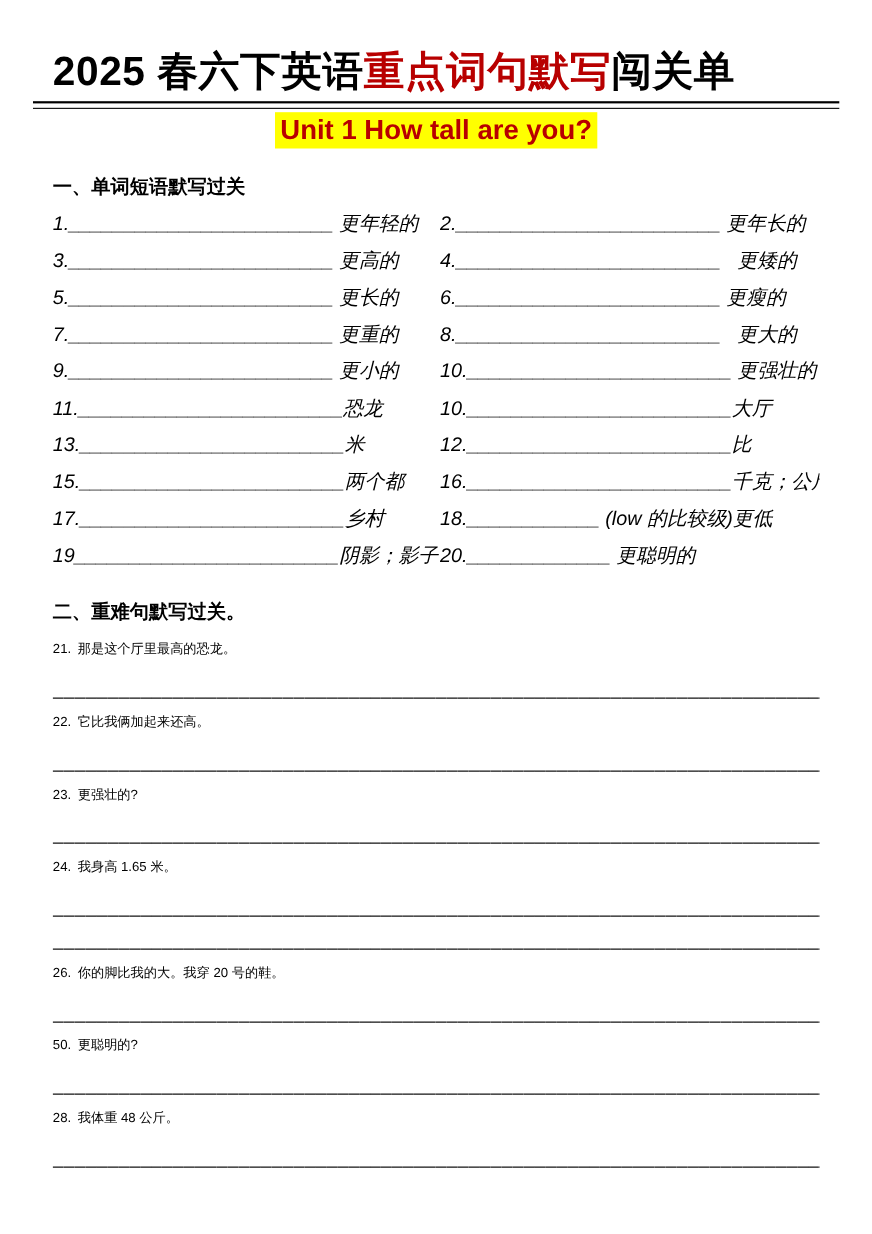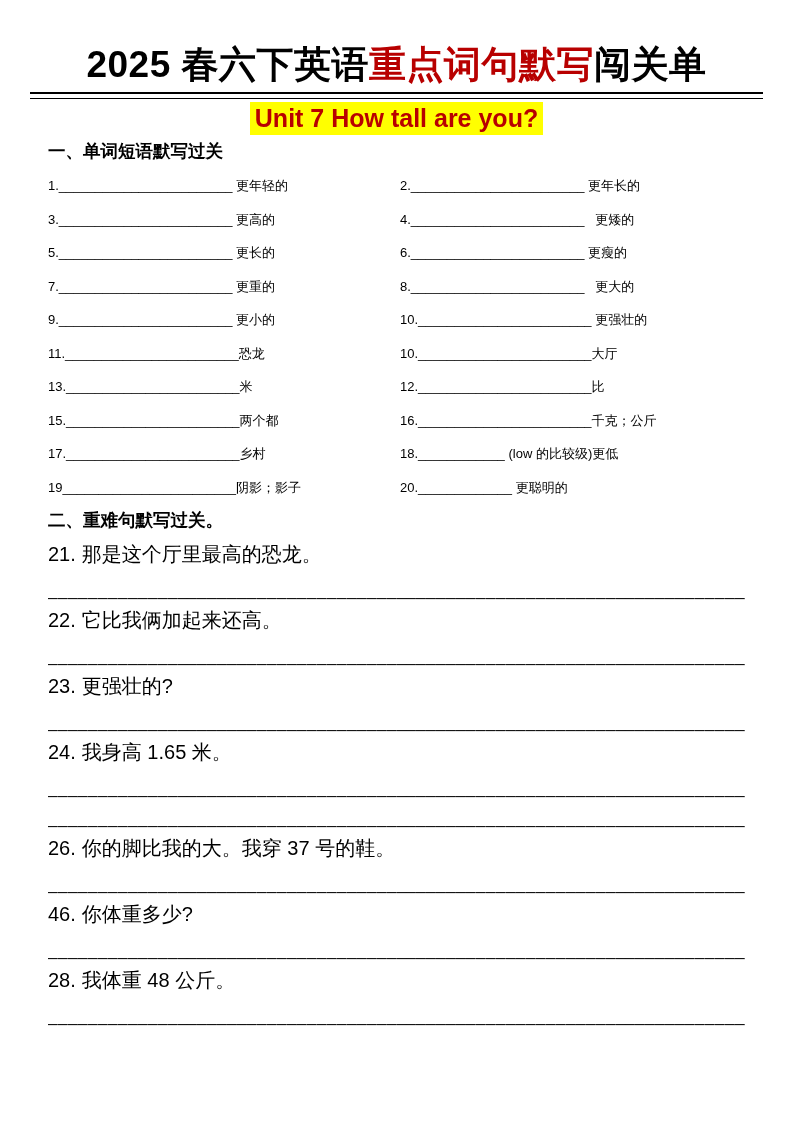--- a/index.html
+++ b/index.html
@@ -11,21 +11,20 @@
     background: #ffffff;
     box-sizing: border-box;
     padding: 0 48px;
     color: #000;
     font-family: "Liberation Sans", "DejaVu Sans", sans-serif;
     overflow: hidden;
   }
   .title {
     margin: 0;
     padding-top: 42px;
-    text-align: center;
     font-size: 37px;
     font-weight: bold;
     line-height: 46px;
     white-space: nowrap;
     letter-spacing: 0.5px;
   }
   .title .red { color: #b80000; }
   .double-rule {
     height: 4px;
     border-top: 2px solid #000;
@@ -39,37 +38,38 @@
     color: #b80000;
     font-weight: bold;
     font-size: 25px;
     line-height: 31px;
     padding: 1px 5px;
   }
   .sec-heading {
     font-weight: bold;
     font-size: 17.5px;
     line-height: 33px;
-    margin-top: 0;
+    margin-top: 18px;
     white-space: pre;
   }
   .items-grid {
     display: grid;
     grid-template-columns: 352px 1fr;
     margin-top: 1px;
   }
   .item {
-    font-size: 13px;
+    font-size: 18px;
     line-height: 33.5px;
     white-space: pre;
     overflow: hidden;
+    font-style: italic;
   }
   .qa-list { margin-top: 0; }
   .sentence {
-    font-size: 20px;
+    font-size: 12px;
     line-height: 34px;
     white-space: pre;
   }
   .sentence .s-num { margin-right: 6px; }
   .answer-line {
     font-size: 17px;
     line-height: 20px;
     height: 20px;
     margin: 10px 0 2px 0;
     white-space: nowrap;
@@ -80,21 +80,21 @@
 </head>
 <body>
 
 <div class="page">
 
   <h1 class="title"><span>2025 春六下英语</span><span class="red">重点词句默写</span><span>闯关单</span></h1>
 
   <div class="double-rule"></div>
 
   <div class="subtitle-row">
-    <span class="subtitle">Unit 7 How tall are you?</span>
+    <span class="subtitle">Unit 1 How tall are you?</span>
   </div>
 
   <div class="sec-heading">一、单词短语默写过关</div>
 
   <div class="items-grid">
     <div class="item"><span>1.</span><span>________________________</span><span> 更年轻的</span></div>
     <div class="item"><span>2.</span><span>________________________</span><span> 更年长的</span></div>
     <div class="item"><span>3.</span><span>________________________</span><span> 更高的</span></div>
     <div class="item"><span>4.</span><span>________________________</span><span>   更矮的</span></div>
     <div class="item"><span>5.</span><span>________________________</span><span> 更长的</span></div>
@@ -131,25 +131,25 @@
       <div class="answer-line">__________________________________________________________________________</div>
     </div>
     <div class="qa">
       <div class="sentence"><span class="s-num">24.</span><span>我身高 1.65 米。</span></div>
       <div class="answer-line">__________________________________________________________________________</div>
     </div>
     <div class="qa">
       <div class="answer-line">__________________________________________________________________________</div>
     </div>
     <div class="qa">
-      <div class="sentence"><span class="s-num">26.</span><span>你的脚比我的大。我穿 37 号的鞋。</span></div>
+      <div class="sentence"><span class="s-num">26.</span><span>你的脚比我的大。我穿 20 号的鞋。</span></div>
       <div class="answer-line">__________________________________________________________________________</div>
     </div>
     <div class="qa">
-      <div class="sentence"><span class="s-num">46.</span><span>你体重多少?</span></div>
+      <div class="sentence"><span class="s-num">50.</span><span>更聪明的?</span></div>
       <div class="answer-line">__________________________________________________________________________</div>
     </div>
     <div class="qa">
       <div class="sentence"><span class="s-num">28.</span><span>我体重 48 公斤。</span></div>
       <div class="answer-line">__________________________________________________________________________</div>
     </div>
   </div>
 
 </div>
 

